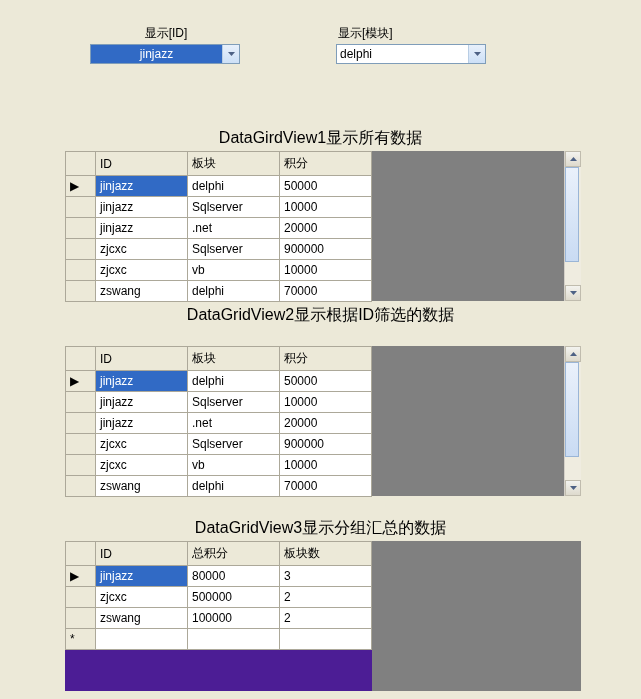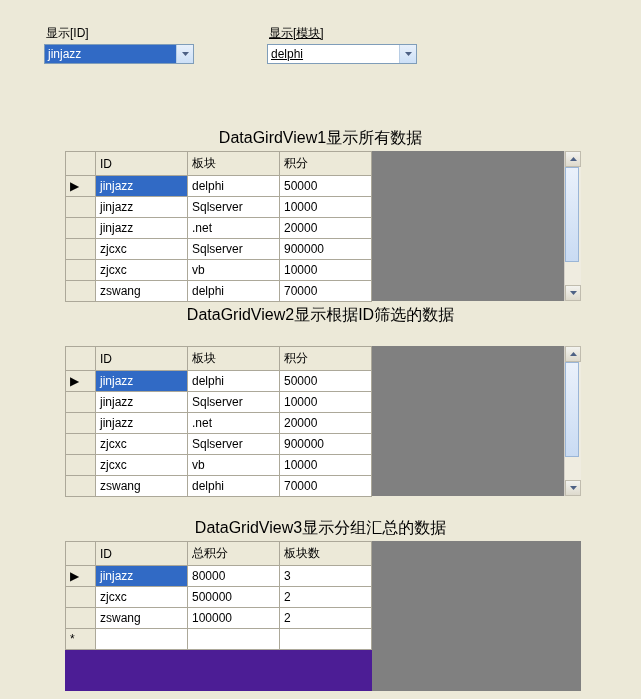--- a/index.html
+++ b/index.html
@@ -126,22 +126,22 @@
     display:flex;align-items:center;justify-content:center;
   }
   .sb-track { flex:1; background:#efece0; position:relative;}
   .sb-thumb {
     position:absolute; left:0; width:14px;
     background: linear-gradient(#eaf1fb,#c9dbf3);
     border:1px solid #9ab5d6;
     box-sizing:border-box;
   }
 
-  #top-left  { margin-left: 44px; width: 150px; }
-  #top-right { margin-left: 73px; width: 150px; text-decoration: underline; }
+  #top-left  { margin-left: 90px; width: 150px; text-align: center; }
+  #top-right { margin-left: 96px; width: 150px; }
 
   .spacer-big { height: 60px; }
   .spacer-mid { height: 18px; }
 
   .cut-row td { border-bottom: 1px solid #aca899; }
   .cut-row td, .cut-row th { height: 12px; padding-top:2px; padding-bottom:0; }
 </style>
 </head>
 <body>
 

